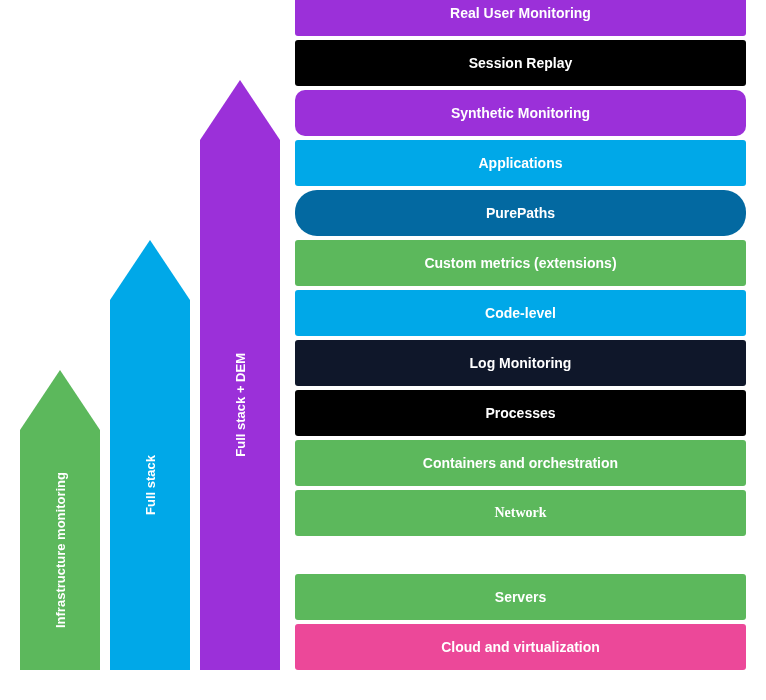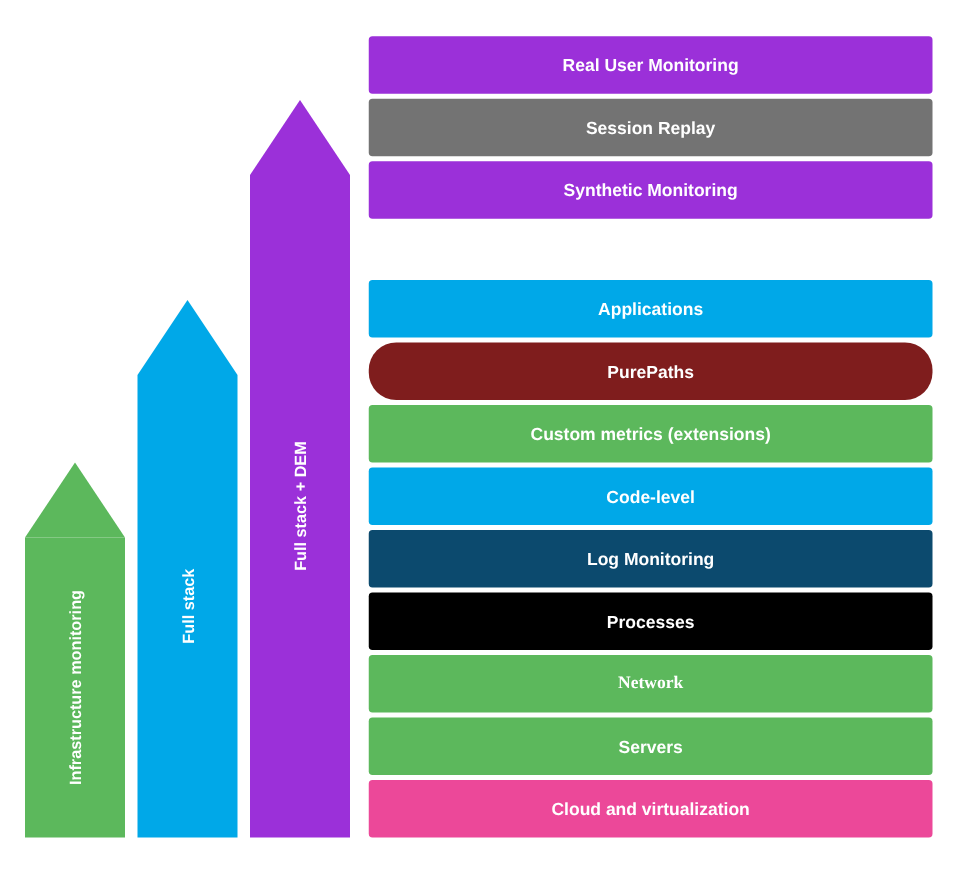--- a/index.html
+++ b/index.html
@@ -130,25 +130,26 @@
       <div class="arrow-head" style="border-bottom-color:#9b30d9;"></div>
       <div class="arrow-shaft" style="background:#9b30d9; width:80px; height:530px; display:flex; align-items:center; justify-content:center;">
         <span class="arrow-label">Full stack + DEM</span>
       </div>
     </div>
   </div>
 
   <div class="stacked-bars">
 
   <div class="bar" style="background: rgb(155, 48, 217);">Real User Monitoring</div>
-      <div class="bar" style="background: #737373;">Session Replay</div>
-      <div class="bar" style="background: rgb(155, 48, 217);">Synthetic Monitoring</div>
-      <div class="bar" style="background: rgb(0, 168, 232); margin-top: 45px;">Applications</div>
-      <div class="bar" style="background: #7f1d1d; border-radius: 22px;">PurePaths</div>
+      <div class="bar" style="background: #000000;">Session Replay</div>
+      <div class="bar" style="background: rgb(155, 48, 217); border-radius: 10px;">Synthetic Monitoring</div>
+      <div class="bar" style="background: rgb(0, 168, 232);">Applications</div>
+      <div class="bar" style="background: #0369a1; border-radius: 22px;">PurePaths</div>
       <div class="bar" style="background: rgb(92, 184, 92);">Custom metrics (extensions)</div>
       <div class="bar" style="background: rgb(0, 168, 232);">Code-level</div>
-      <div class="bar" style="background: #0c4a6e;">Log Monitoring</div>
+      <div class="bar" style="background: #0f172a;">Log Monitoring</div>
       <div class="bar" style="background: #000000;">Processes</div>
+      <div class="bar" style="background: rgb(92, 184, 92);">Containers and orchestration</div>
       <div class="bar" style="background: rgb(92, 184, 92); font-family: Liberation Serif, serif;">Network</div>
-      <div class="bar" style="background: rgb(92, 184, 92);">Servers</div>
+      <div class="bar" style="background: rgb(92, 184, 92); margin-top: 34px;">Servers</div>
       <div class="bar" style="background: #ec4899;">Cloud and virtualization</div>
     </div>
 </div>
 
 </body></html>

